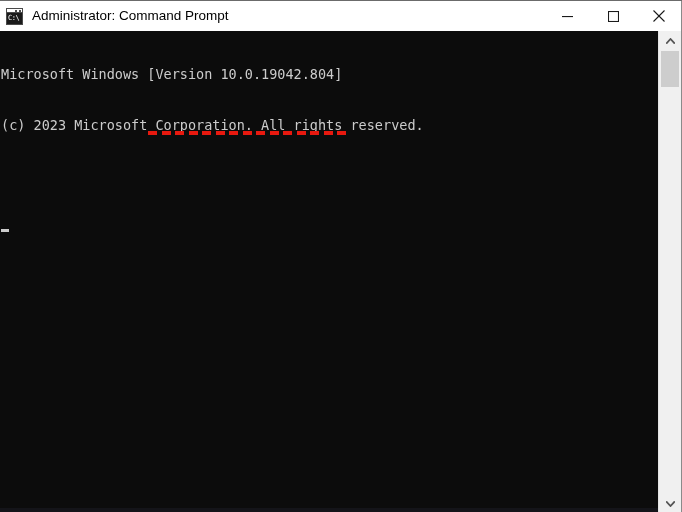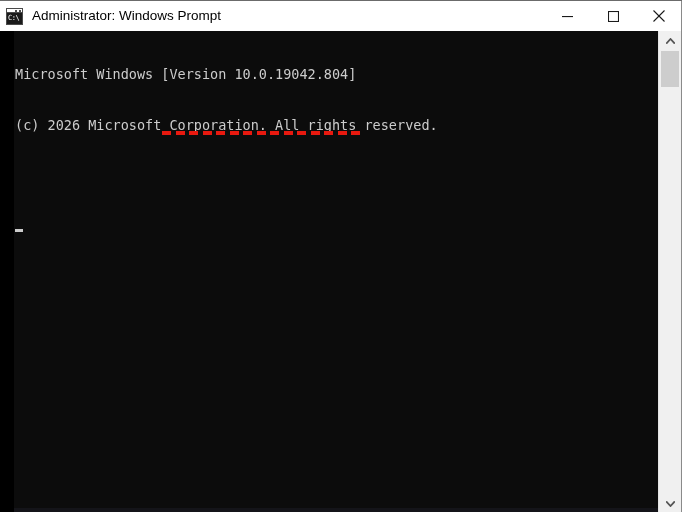--- a/index.html
+++ b/index.html
@@ -107,21 +107,21 @@
     display: flex;
     align-items: center;
     justify-content: center;
     background: transparent;
   }
   .win-btn svg { display: block; }
 
   
   .console {
     position: absolute;
-    left: 14px;
+    left: 0;
     top: 30px;
     width: 658px;
     height: 482px;
     background: #0c0c0c;
     overflow: hidden;
   }
   .console-text {
     font-family: "DejaVu Sans Mono", monospace;
     font-size: 13.5px;
     line-height: 17px;
@@ -213,21 +213,21 @@
 <body>
 
 <div class="window">
 
   <div class="titlebar">
     <div class="title-left">
       <div class="app-icon">
         <div class="icon-titlebar"></div>
         <div class="icon-body">C:\</div>
       </div>
-      <span class="title-text">Administrator: Windows Prompt</span>
+      <span class="title-text">Administrator: Command Prompt</span>
     </div>
     <div class="win-controls">
       <div class="win-btn">
         <svg width="11" height="11" viewBox="0 0 11 11">
           <rect x="0" y="5" width="11" height="1.1" fill="#1a1a1a"></rect>
         </svg>
       </div>
       <div class="win-btn">
         <svg width="11" height="11" viewBox="0 0 11 11">
           <rect x="0.5" y="0.5" width="10" height="10" fill="none" stroke="#1a1a1a" stroke-width="1.1"></rect>
@@ -238,21 +238,21 @@
           <line x1="0.5" y1="0.5" x2="11.5" y2="11.5" stroke="#1a1a1a" stroke-width="1.1"></line>
           <line x1="11.5" y1="0.5" x2="0.5" y2="11.5" stroke="#1a1a1a" stroke-width="1.1"></line>
         </svg>
       </div>
     </div>
   </div>
 
   <div class="console">
     <div class="console-text">
       <div class="console-line">Microsoft Windows [Version 10.0.19042.804]</div>
-      <div class="console-line">(c) 2026 Microsoft Corporation. All rights reserved.</div>
+      <div class="console-line">(c) 2023 Microsoft Corporation. All rights reserved.</div>
       <div class="console-line"></div>
       <div class="console-line"><span class="cursor-block"></span></div>
     </div>
 
     <div class="annotation"></div>
 
     <div class="bottom-edge"></div>
   </div>
 
   <div class="vscroll">

